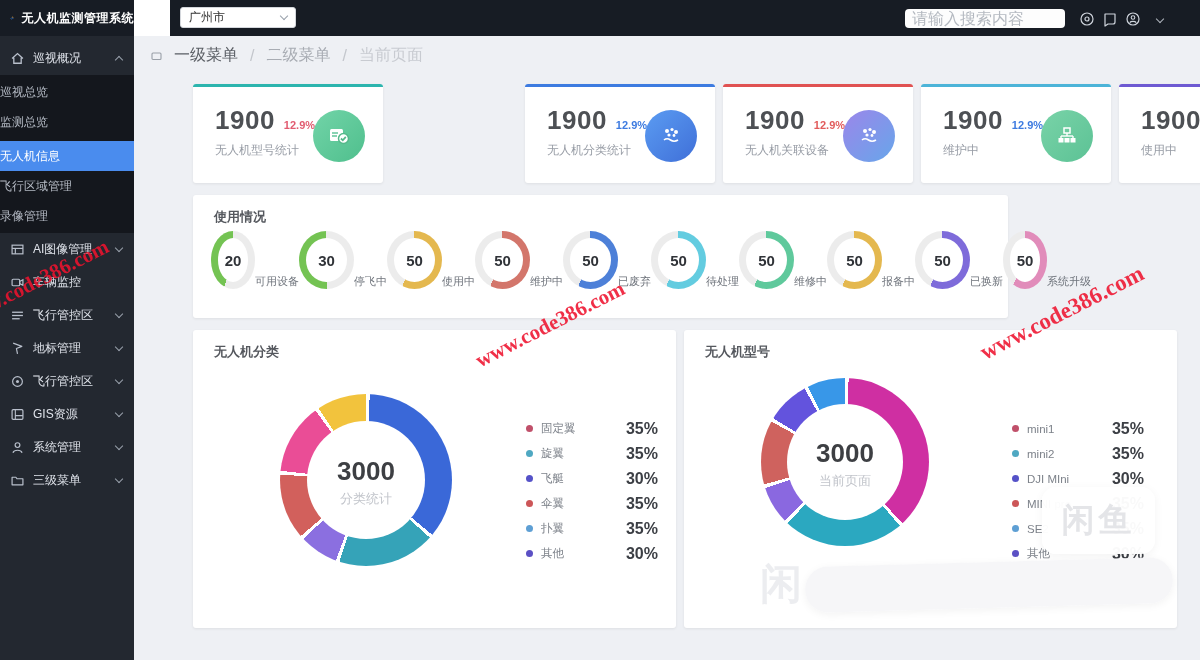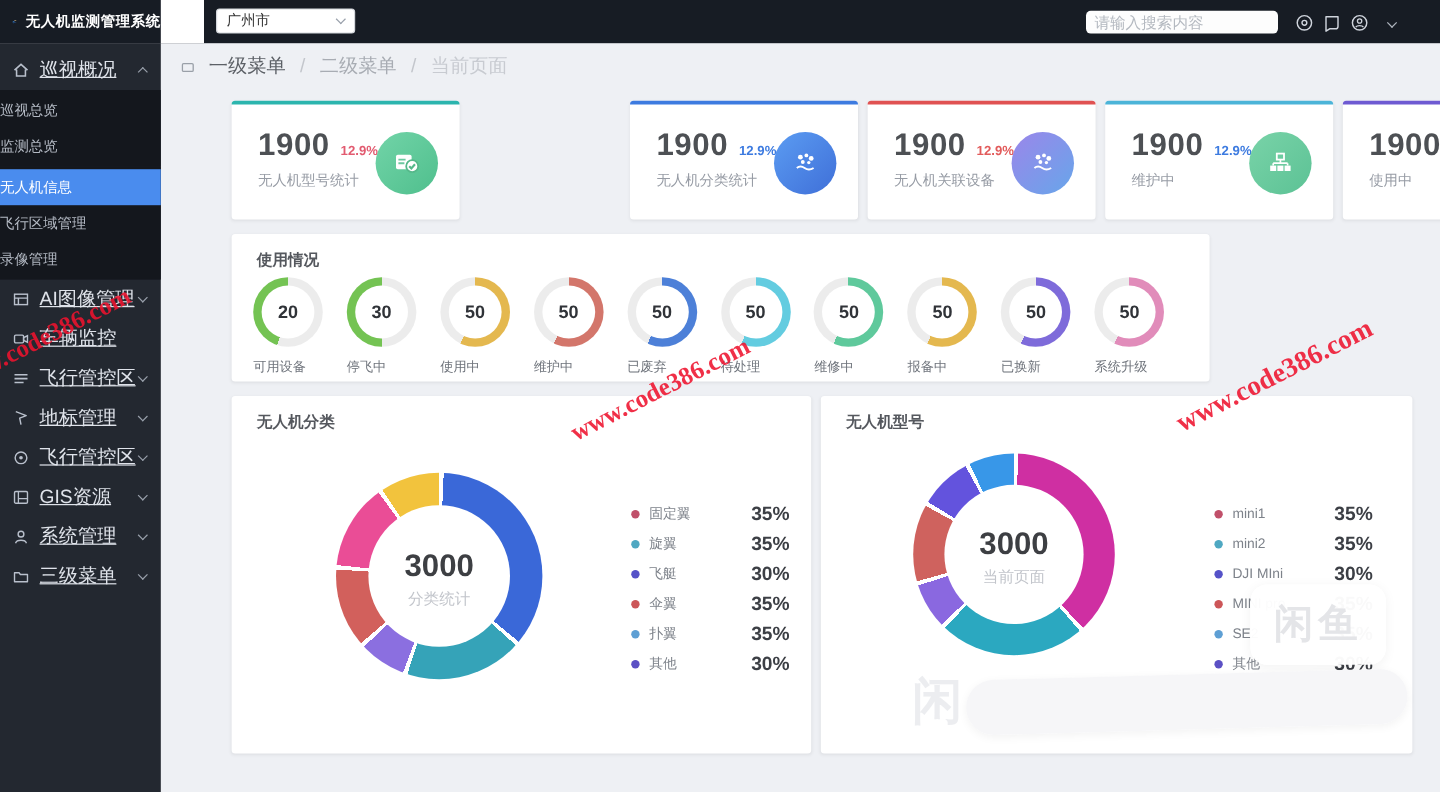--- a/index.html
+++ b/index.html
@@ -7,29 +7,29 @@
   .app { position:relative; width:1200px; height:660px; background:#eef0f4; overflow:hidden; }
 
   
   .topbar { position:absolute; left:0; top:0; width:1200px; height:36px; background:#171c24; z-index:5; }
   .logo { position:absolute; left:0; top:0; width:134px; height:36px; background:#171c24; display:flex; align-items:center; gap:7px; padding-left:10px; }
   .logo-title { color:#fff; font-size:12px; font-weight:bold; letter-spacing:.5px; white-space:nowrap; }
   .collapse-btn { position:absolute; left:134px; top:0; width:36px; height:36px; background:#ffffff; }
   .city-select { position:absolute; left:180px; top:7px; width:116px; height:21px; background:#fff; border:1px solid #d4d7dc; border-radius:3px; display:flex; align-items:center; padding:0 8px; font-size:12px; color:#333; }
   .city-select .chev { margin-left:auto; }
   .searchbox { position:absolute; left:905px; top:9px; width:160px; height:19px; background:#fdfdfd; border-radius:4px; display:flex; align-items:center; padding:0 7px; }
-  .searchbox input { flex:1; border:none; outline:none; background:transparent; font-size:13px; color:#333; font-family:"Liberation Sans",sans-serif; }
+  .searchbox input { flex:1; border:none; outline:none; background:transparent; font-size:16px; color:#333; font-family:"Liberation Sans",sans-serif; }
   .searchbox input::placeholder { color:#b4b9c0; }
   .hicon { position:absolute; top:10px; width:17px; height:17px; display:flex; align-items:center; justify-content:center; }
 
   
   .sidebar { position:absolute; left:0; top:36px; width:134px; height:624px; background:#232830; z-index:4; }
   .mi { height:33px; display:flex; align-items:center; padding:0 12px 0 11px; cursor:pointer; }
   .mic { width:13px; height:13px; margin-right:9px; display:flex; align-items:center; justify-content:center; flex:none; }
-  .mlab { font-size:16px; color:#dfe3ea; white-space:nowrap;text-decoration:underline; }
+  .mlab { font-size:12px; color:#dfe3ea; white-space:nowrap; }
   .chev { width:6px; height:6px; border-right:1.3px solid #99a0ab; border-bottom:1.3px solid #99a0ab; transform:rotate(45deg); margin-left:auto; margin-top:-3px; }
   .chev.up { transform:rotate(-135deg); margin-top:3px; }
   .smg { background:#14171d; padding:2px 0; }
   .smi { height:30px; line-height:30px; font-size:12px; color:#b4bac4; cursor:pointer; white-space:nowrap; }
   .smi.active { background:#4a8cee; color:#fff; }
 
   
   .main { position:absolute; left:134px; top:36px; width:1066px; height:624px; background:#eef0f4; }
   .breadcrumb { position:absolute; left:17px; top:9px; display:flex; align-items:center; gap:12px; font-size:16px; }
   .bc-1 { color:#5c6066; } .bc-sep { color:#c3c6cc; } .bc-2 { color:#a8acb3; } .bc-3 { color:#c8cbd1; }
@@ -42,21 +42,21 @@
   .stat .num-row { display:flex; align-items:baseline; gap:9px; margin:18px 0 0 22px; }
   .stat .num { font-size:26px; font-weight:bold; color:#4d5054; letter-spacing:.5px; }
   .stat .delta { font-size:11px; font-weight:bold; }
   .stat .slab { margin:6px 0 0 22px; font-size:12px; color:#979ca5; }
   .stat .icir { position:absolute; right:18px; top:26px; width:52px; height:52px; border-radius:50%; display:flex; align-items:center; justify-content:center; }
 
   
   .usage { left:59px; top:159px; width:815px; height:123px; }
   .panel-title { position:absolute; left:21px; top:13px; font-size:13px; color:#55585e; font-weight:bold; }
   .gauge-row { position:absolute; left:18px; right:18px; top:36px; display:flex; justify-content:space-around; }
-  .gauge-cell { display:flex; flex-direction:column; align-items:flex-start; width:88px; }
+  .gauge-cell { display:flex; align-items:flex-end; width:88px; }
   .gauge { position:relative; width:58px; height:58px; border-radius:50%; }
   .gauge::after { content:""; position:absolute; inset:7px; background:#fff; border-radius:50%; }
   .gv { position:absolute; inset:0; display:flex; align-items:center; justify-content:center; font-size:15px; font-weight:bold; color:#303338; z-index:1; }
   .glab { margin-top:9px; font-size:11px; color:#6e737b; white-space:nowrap; }
 
   
   .chart-left { left:59px; top:294px; width:483px; height:298px; }
   .chart-right { left:550px; top:294px; width:493px; height:298px; }
   .donut { position:absolute; border-radius:50%; }
   .donut::after { content:""; position:absolute; background:#fff; border-radius:50%; }

